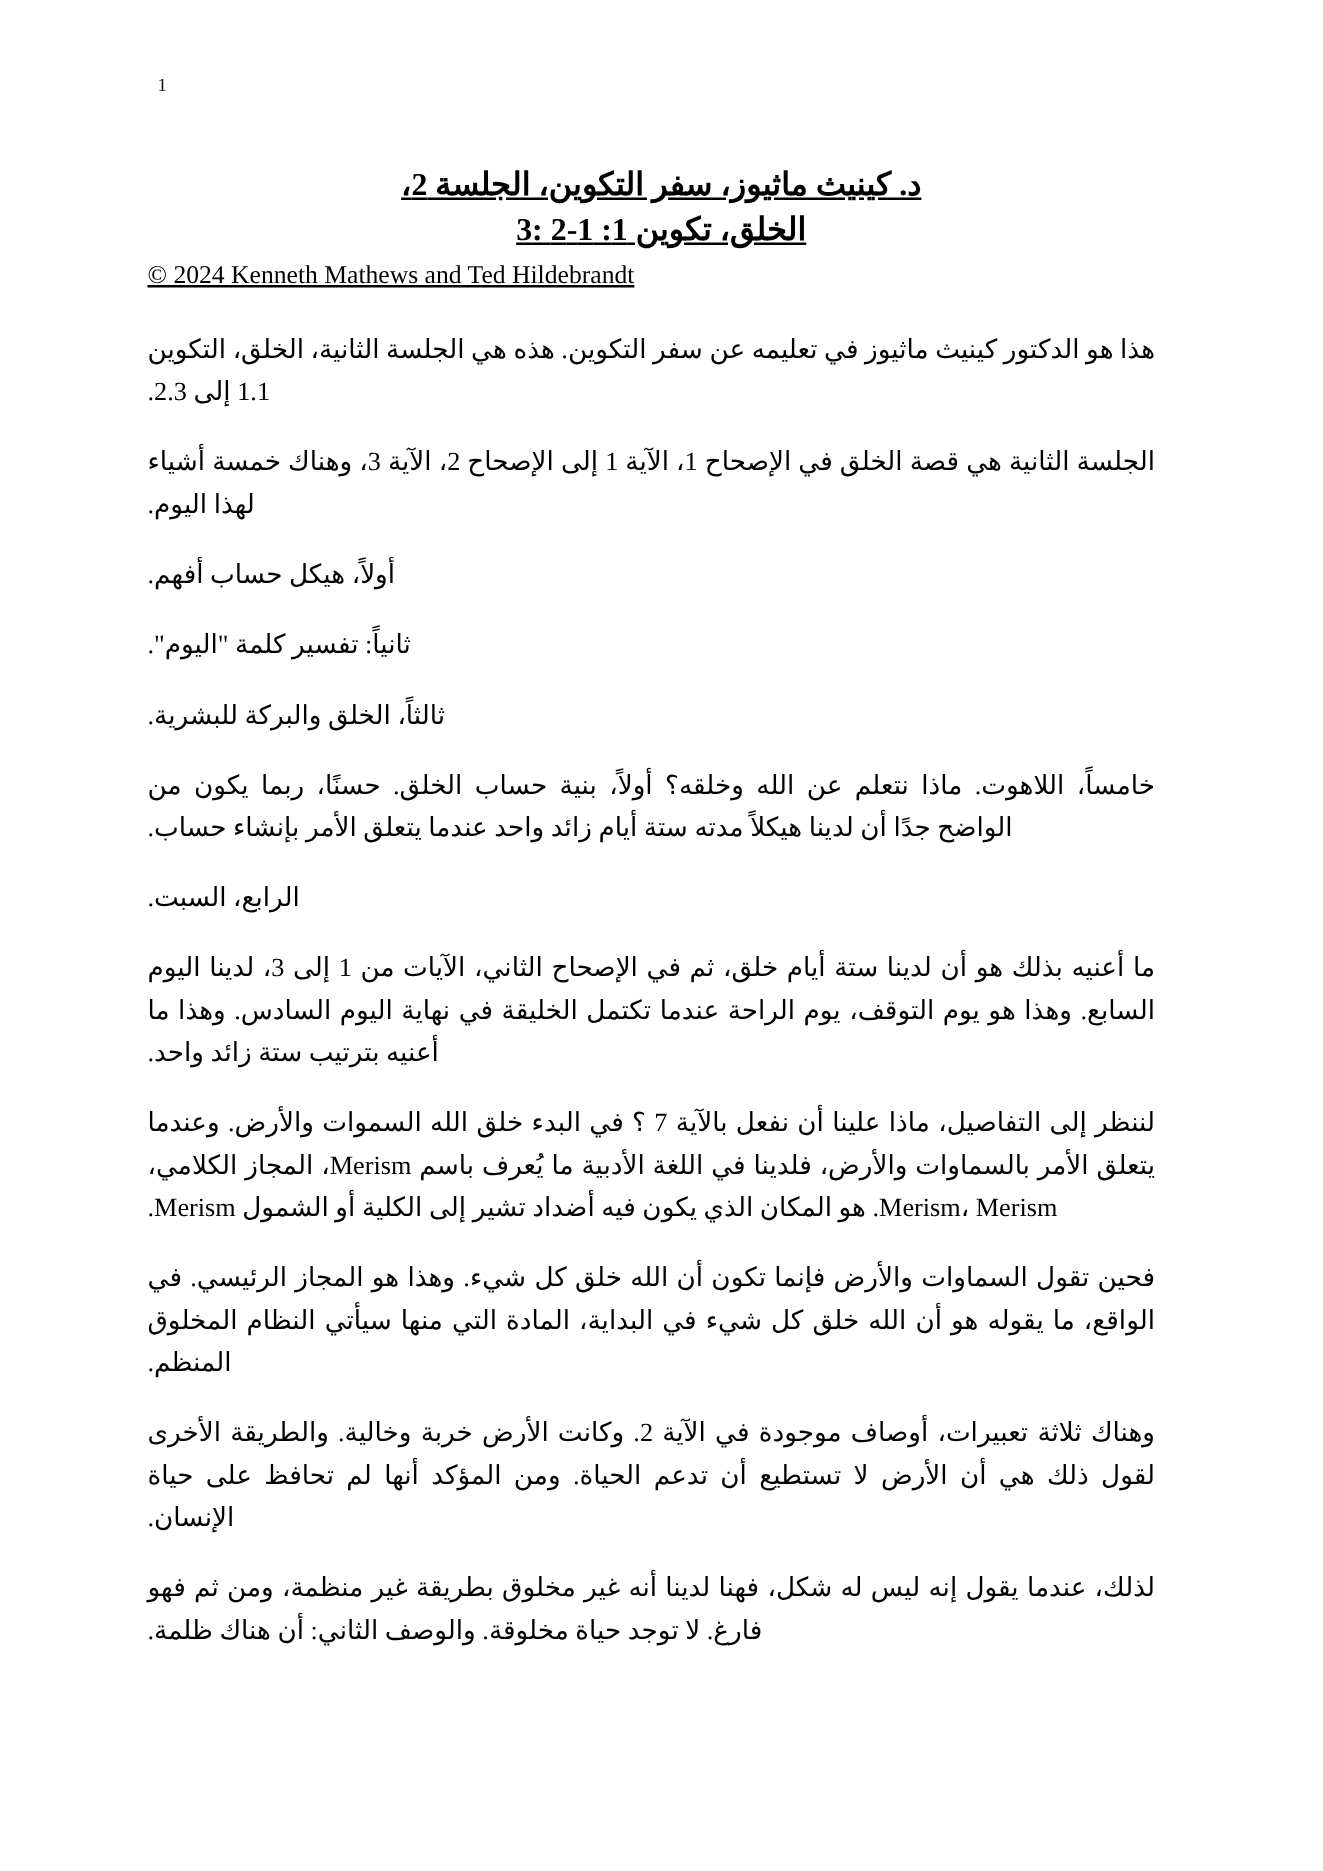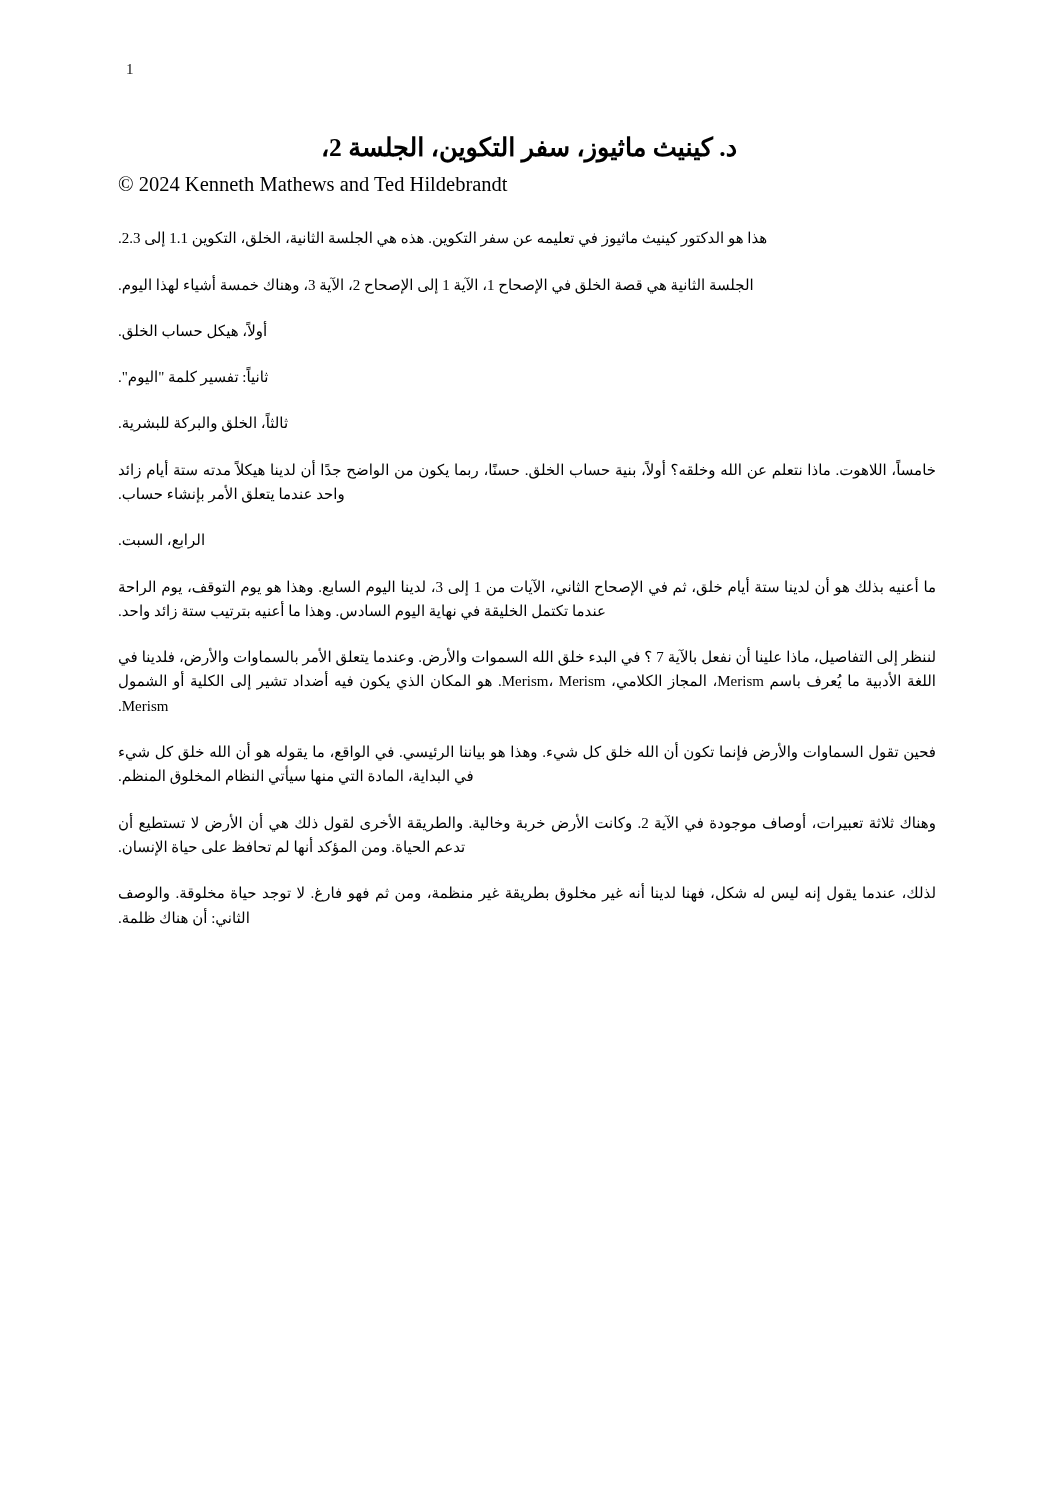--- a/index.html
+++ b/index.html
@@ -24,71 +24,73 @@
     left: 126px;
     font-size: 15px;
     line-height: 1;
     direction: ltr;
     font-family: "Liberation Serif", serif;
     color: #111;
   }
   .title-block {
     text-align: center;
     margin-top: 78px;
+    text-decoration: underline;
   }
   .title-line {
     font-size: 25.5px;
     font-weight: bold;
     line-height: 1.42;
     direction: rtl;
     unicode-bidi: plaintext;
   }
   .copyright {
     text-align: left;
     font-size: 20.5px;
     direction: ltr;
     margin-top: 7px;
     font-family: "Liberation Serif", serif;
   }
   .body-text {
     margin-top: 30px;
   }
   p.para {
-    font-size: 15px;
+    font-size: 21px;
     line-height: 1.62;
     text-align: justify;
     text-align-last: left;
     direction: rtl;
     unicode-bidi: plaintext;
-    margin: 0 4px 22px 0;
+    margin: 0 16px 22px 0;
   }
   p.para.short {
     text-align: right;
   }
 </style>
 </head>
 <body>
 
 <div class="page">
 
   <div class="page-number">1</div>
 
   <div class="title-block">
     <div class="title-line">د. كينيث ماثيوز، سفر التكوين، الجلسة 2،</div>
+    <div class="title-line">الخلق، تكوين 1: 1-2 :3</div>
     <div class="copyright">© 2024 Kenneth Mathews and Ted Hildebrandt</div>
   </div>
 
   <div class="body-text">
     <p class="para">هذا هو الدكتور كينيث ماثيوز في تعليمه عن سفر التكوين. هذه هي الجلسة الثانية، الخلق، التكوين 1.1 إلى 2.3.</p>
     <p class="para">الجلسة الثانية هي قصة الخلق في الإصحاح 1، الآية 1 إلى الإصحاح 2، الآية 3، وهناك خمسة أشياء لهذا اليوم.</p>
-    <p class="para short">أولاً، هيكل حساب الخلق.</p>
+    <p class="para short">أولاً، هيكل حساب أفهم.</p>
     <p class="para short">ثانياً: تفسير كلمة "اليوم".</p>
     <p class="para short">ثالثاً، الخلق والبركة للبشرية.</p>
     <p class="para">خامساً، اللاهوت. ماذا نتعلم عن الله وخلقه؟ أولاً، بنية حساب الخلق. حسنًا، ربما يكون من الواضح جدًا أن لدينا هيكلاً مدته ستة أيام زائد واحد عندما يتعلق الأمر بإنشاء حساب.</p>
     <p class="para short">الرابع، السبت.</p>
     <p class="para">ما أعنيه بذلك هو أن لدينا ستة أيام خلق، ثم في الإصحاح الثاني، الآيات من 1 إلى 3، لدينا اليوم السابع. وهذا هو يوم التوقف، يوم الراحة عندما تكتمل الخليقة في نهاية اليوم السادس. وهذا ما أعنيه بترتيب ستة زائد واحد.</p>
     <p class="para">لننظر إلى التفاصيل، ماذا علينا أن نفعل بالآية 7 ؟ في البدء خلق الله السموات والأرض. وعندما يتعلق الأمر بالسماوات والأرض، فلدينا في اللغة الأدبية ما يُعرف باسم Merism، المجاز الكلامي، Merism، Merism. هو المكان الذي يكون فيه أضداد تشير إلى الكلية أو الشمول Merism.</p>
-    <p class="para">فحين تقول السماوات والأرض فإنما تكون أن الله خلق كل شيء. وهذا هو بياننا الرئيسي. في الواقع، ما يقوله هو أن الله خلق كل شيء في البداية، المادة التي منها سيأتي النظام المخلوق المنظم.</p>
+    <p class="para">فحين تقول السماوات والأرض فإنما تكون أن الله خلق كل شيء. وهذا هو المجاز الرئيسي. في الواقع، ما يقوله هو أن الله خلق كل شيء في البداية، المادة التي منها سيأتي النظام المخلوق المنظم.</p>
     <p class="para">وهناك ثلاثة تعبيرات، أوصاف موجودة في الآية 2. وكانت الأرض خربة وخالية. والطريقة الأخرى لقول ذلك هي أن الأرض لا تستطيع أن تدعم الحياة. ومن المؤكد أنها لم تحافظ على حياة الإنسان.</p>
     <p class="para">لذلك، عندما يقول إنه ليس له شكل، فهنا لدينا أنه غير مخلوق بطريقة غير منظمة، ومن ثم فهو فارغ. لا توجد حياة مخلوقة. والوصف الثاني: أن هناك ظلمة.</p>
   </div>
 
 </div>
 
 </body></html>

